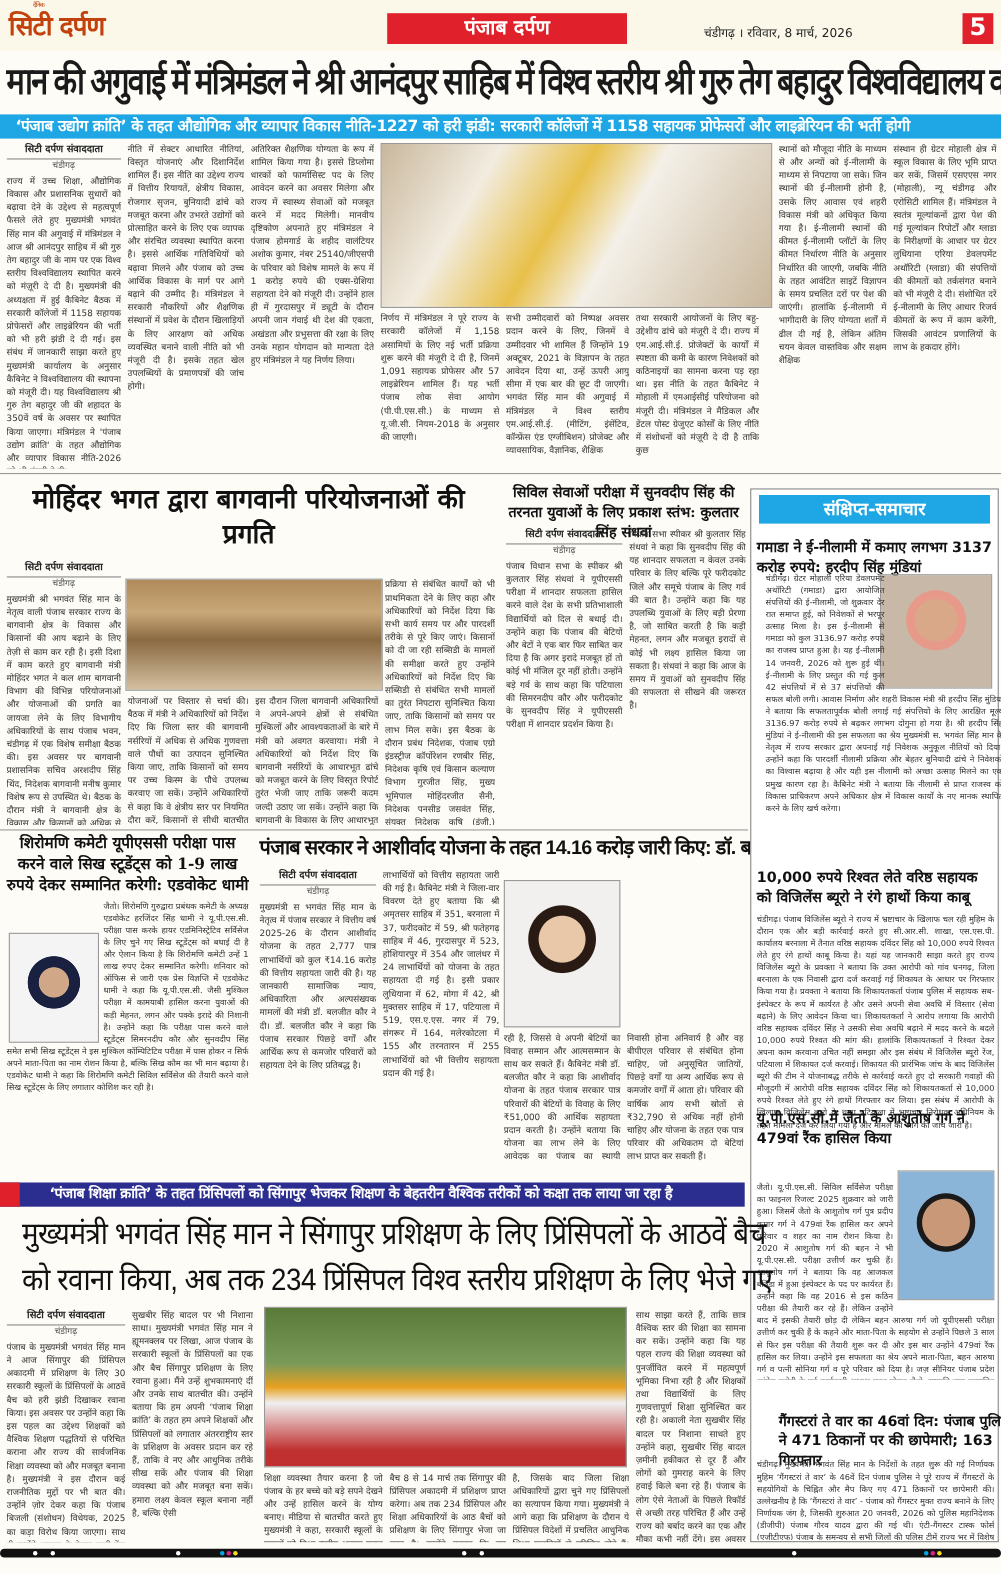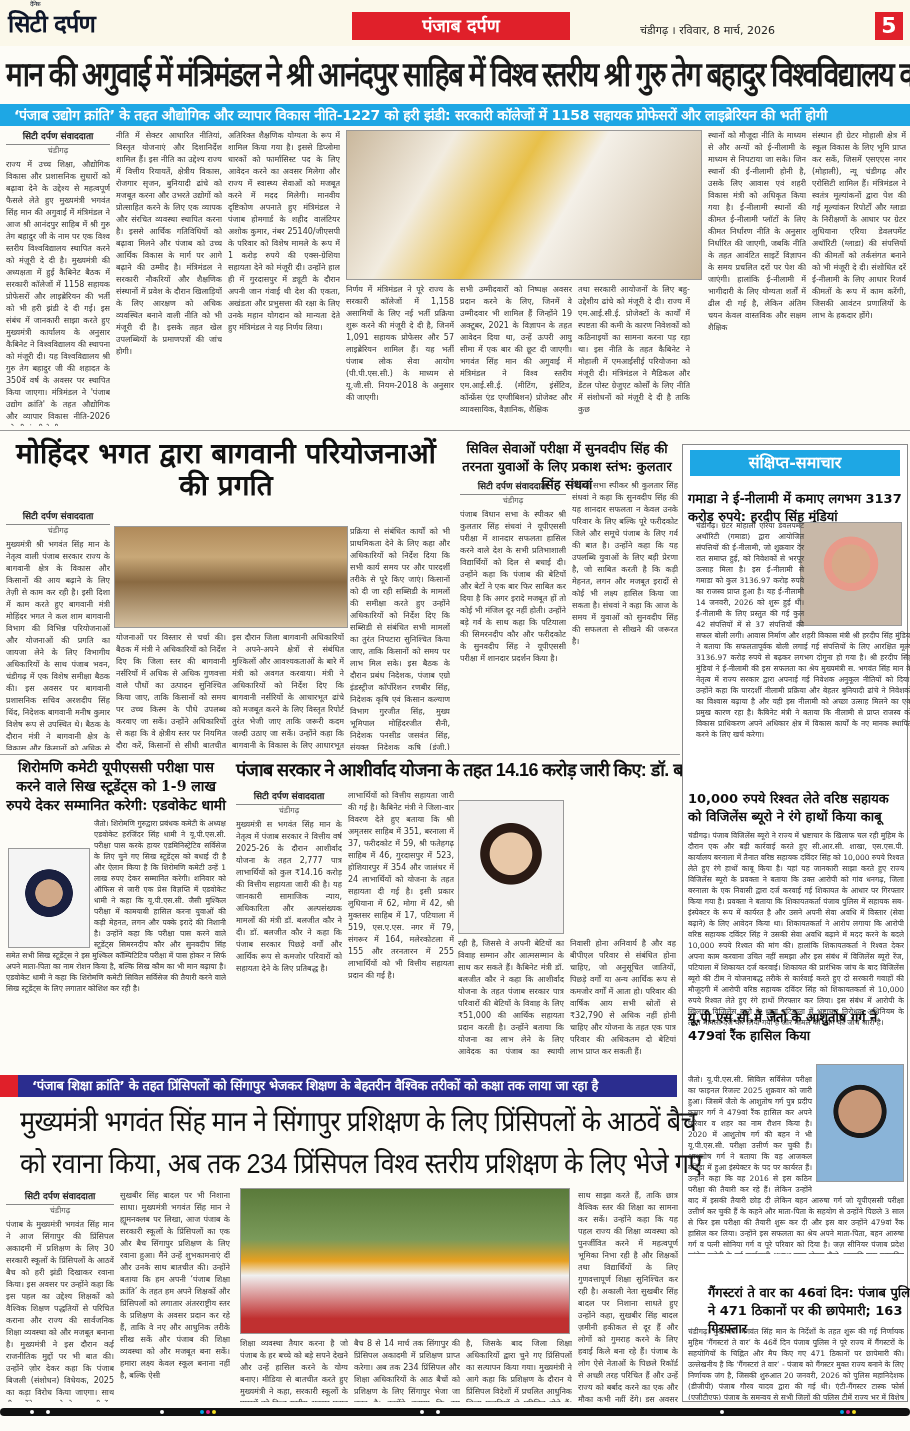--- a/index.html
+++ b/index.html
@@ -1,19 +1,19 @@
 <!DOCTYPE html>
 <html><head>
 <meta charset="utf-8">
 <style>
   *{box-sizing:border-box;margin:0;padding:0}
   body{width:910px;height:1431px;background:#fdfcf7;font-family:"DejaVu Sans",sans-serif;color:#1a1a1a;overflow:hidden;position:relative}
   .abs{position:absolute}
   .masthead{left:0;top:0;width:910px;height:46px;background:#fbf8ea}
-  .logo{left:8px;top:6px;font-family:"DejaVu Serif",serif;font-weight:bold;font-size:24px;color:#0f172a;letter-spacing:-1px}
+  .logo{left:8px;top:6px;font-family:"DejaVu Serif",serif;font-weight:bold;font-size:24px;color:#c2410c;letter-spacing:-1px}
   .logo small{position:absolute;left:22px;top:-6px;font-size:6px;font-weight:normal}
   .section-tag{left:352px;top:12px;width:218px;height:28px;background:#e0202a;color:#fff;font-weight:bold;font-size:18px;text-align:center;line-height:28px}
   .dateline{left:640px;top:22px;font-size:11px;color:#222}
   .pageno{left:875px;top:12px;width:28px;height:28px;background:#e0202a;color:#fff;font-weight:bold;font-size:22px;text-align:center;line-height:28px}
   .main-head{left:6px;top:47px;width:900px;font-family:"Liberation Sans",sans-serif;font-weight:bold;font-size:34px;line-height:54px;letter-spacing:-1.8px;transform:scaleX(.82);transform-origin:left;white-space:nowrap;width:1100px}
   .subbar{left:0;top:104px;width:910px;height:22px;background:#1ea7e4;color:#fff;font-weight:bold;font-size:14px;line-height:22px;padding-left:14px;white-space:nowrap;overflow:hidden;letter-spacing:-.3px}
   .col{font-size:8px;line-height:12px;text-align:justify;color:#333;overflow:hidden}
   .byline{font-weight:bold;font-size:9px;text-align:center;border-bottom:1px solid #888;padding-bottom:2px;color:#222}
   .place{font-size:8px;text-align:center;color:#555;margin-bottom:2px}
   .photo{background:linear-gradient(135deg,#8a6a4a,#d8c4a0 40%,#f0e6d0 60%,#9a8060);border:1px solid #999}
@@ -21,21 +21,21 @@
   .photo.meeting{background:linear-gradient(180deg,#b08a5a 0%,#c8a878 30%,#8a6a42 55%,#d4c0a0 100%)}
   .photo.portrait-f{background:radial-gradient(circle at 50% 40%,#e8c8a8 0 22%,#2a1a14 23% 32%,#f2f0ee 33%),#eee}
   .photo.portrait-m{background:radial-gradient(circle at 50% 40%,#d8a888 0 24%,#e89a8a 25% 34%,#c8b8a8 35%)}
   .photo.portrait-dhami{background:radial-gradient(circle at 50% 45%,#d0a888 0 20%,#1a2040 21% 35%,#f4f4f4 36%)}
   .photo.portrait-garg{background:radial-gradient(circle at 50% 40%,#c89878 0 26%,#1a1a1a 27% 32%,#8ab4d8 33%)}
   .photo.flagoff{background:linear-gradient(180deg,#5a7a3a 0%,#7a9a5a 35%,#e8a020 50%,#f0f0f0 60%,#c03030 90%)}
   .h2{font-family:"DejaVu Serif",serif;font-weight:bold;color:#111;text-align:center}
   .brief-box{left:682px;top:444px;width:226px;height:958px;border:1px solid #888;background:#fff}
   .brief-title{left:690px;top:450px;width:210px;height:26px;background:#1ea7e4;color:#fff;font-weight:bold;font-size:16px;text-align:center;line-height:26px}
   .brief-h{font-family:"DejaVu Sans",sans-serif;font-weight:bold;font-size:13px;line-height:18px;color:#111}
-  .bluebar{left:0;top:1075px;width:677px;height:22px;background:#2b2d8f;color:#fff;font-weight:bold;font-size:13px;line-height:22px;padding-left:32px;white-space:nowrap;overflow:hidden;letter-spacing:-.3px}
+  .bluebar{left:0;top:1075px;width:677px;height:22px;background:#2b2d8f;color:#fff;font-weight:bold;font-size:13px;line-height:22px;padding-left:45px;white-space:nowrap;overflow:hidden;letter-spacing:-.3px}
   .redtab{left:0;top:1075px;width:18px;height:22px;background:#e0202a}
   .bighead2{left:20px;font-family:"Liberation Sans",sans-serif;font-size:28px;line-height:44px;letter-spacing:-.5px;white-space:nowrap;color:#111}
   .footerbar{left:0;top:1408px;width:910px;height:8px;background:#111;border-radius:4px}
   .dot{position:absolute;top:1410px;width:4px;height:4px;border-radius:2px;background:#fff}
   .reg{position:absolute;top:1410px;width:4px;height:4px;border-radius:2px}
   .hrule{background:#999;height:1px}
 </style>
 </head>
 <body>
 
@@ -60,21 +60,21 @@
 <div class="abs col" style="left:228px;top:130px;width:112px;height:296px">अतिरिक्त शैक्षणिक योग्यता के रूप में शामिल किया गया है। इससे डिप्लोमा धारकों को फार्मासिस्ट पद के लिए आवेदन करने का अवसर मिलेगा और राज्य में स्वास्थ्य सेवाओं को मजबूत करने में मदद मिलेगी। मानवीय दृष्टिकोण अपनाते हुए मंत्रिमंडल ने पंजाब होमगार्ड के शहीद वालंटियर अशोक कुमार, नंबर 25140/जीएसपी के परिवार को विशेष मामले के रूप में 1 करोड़ रुपये की एक्स-ग्रेशिया सहायता देने को मंजूरी दी। उन्होंने हाल ही में गुरदासपुर में ड्यूटी के दौरान अपनी जान गंवाई थी देश की एकता, अखंडता और प्रभुसत्ता की रक्षा के लिए उनके महान योगदान को मान्यता देते हुए मंत्रिमंडल ने यह निर्णय लिया।</div>
 <div class="abs photo cabinet" style="left:346px;top:130px;width:356px;height:150px"></div>
 <div class="abs col" style="left:346px;top:284px;width:108px;height:142px">निर्णय में मंत्रिमंडल ने पूरे राज्य के सरकारी कॉलेजों में 1,158 असामियों के लिए नई भर्ती प्रक्रिया शुरू करने की मंजूरी दे दी है, जिनमें 1,091 सहायक प्रोफेसर और 57 लाइब्रेरियन शामिल हैं। यह भर्ती पंजाब लोक सेवा आयोग (पी.पी.एस.सी.) के माध्यम से यू.जी.सी. नियम-2018 के अनुसार की जाएगी।</div>
 <div class="abs col" style="left:460px;top:284px;width:112px;height:142px">सभी उम्मीदवारों को निष्पक्ष अवसर प्रदान करने के लिए, जिनमें वे उम्मीदवार भी शामिल हैं जिन्होंने 19 अक्टूबर, 2021 के विज्ञापन के तहत आवेदन दिया था, उन्हें ऊपरी आयु सीमा में एक बार की छूट दी जाएगी। भगवंत सिंह मान की अगुवाई में मंत्रिमंडल ने विश्व स्तरीय एम.आई.सी.ई. (मीटिंग, इंसेंटिव, कॉन्फ्रेंस एंड एग्जीबिशन) प्रोजेक्ट और व्यावसायिक, वैज्ञानिक, शैक्षिक</div>
 <div class="abs col" style="left:578px;top:284px;width:112px;height:142px">तथा सरकारी आयोजनों के लिए बहु-उद्देशीय ढांचे को मंजूरी दे दी। राज्य में एम.आई.सी.ई. प्रोजेक्टों के कार्यों में स्पष्टता की कमी के कारण निवेशकों को कठिनाइयों का सामना करना पड़ रहा था। इस नीति के तहत कैबिनेट ने मोहाली में एमआईसीई परियोजना को मंजूरी दी। मंत्रिमंडल ने मैडिकल और डेंटल पोस्ट ग्रेजुएट कोर्सों के लिए नीति में संशोधनों को मंज़ूरी दे दी है ताकि कुछ</div>
 <div class="abs col" style="left:708px;top:130px;width:98px;height:296px">स्थानों को मौजूदा नीति के माध्यम से और अन्यों को ई-नीलामी के माध्यम से निपटाया जा सके। जिन स्थानों की ई-नीलामी होनी है, उसके लिए आवास एवं शहरी विकास मंत्री को अधिकृत किया गया है। ई-नीलामी स्थानों की कीमत ई-नीलामी प्लॉटों के लिए कीमत निर्धारण नीति के अनुसार निर्धारित की जाएगी, जबकि नीति के तहत आवंटित साइटें विज्ञापन के समय प्रचलित दरों पर पेश की जाएंगी। हालांकि ई-नीलामी में भागीदारी के लिए योग्यता शर्तों में ढील दी गई है, लेकिन अंतिम चयन केवल वास्तविक और सक्षम शैक्षिक</div>
 <div class="abs col" style="left:812px;top:130px;width:94px;height:296px">संस्थान ही ग्रेटर मोहाली क्षेत्र में स्कूल विकास के लिए भूमि प्राप्त कर सकें, जिसमें एसएएस नगर (मोहाली), न्यू चंडीगढ़ और एरोसिटी शामिल हैं। मंत्रिमंडल ने स्वतंत्र मूल्यांकनों द्वारा पेश की गई मूल्यांकन रिपोर्टों और ग्लाडा के निरीक्षणों के आधार पर ग्रेटर लुधियाना एरिया डेवलपमेंट अथॉरिटी (ग्लाडा) की संपत्तियों की कीमतों को तर्कसंगत बनाने को भी मंजूरी दे दी। संशोधित दरें ई-नीलामी के लिए आधार रिजर्व कीमतों के रूप में काम करेंगी, जिसकी आवंटन प्रणालियों के लाभ के हकदार होंगे।</div>
 
 <div class="abs hrule" style="left:0;top:430px;width:910px"></div>
 
-<div class="abs h2" style="left:6px;top:438px;width:440px;font-size:28px;line-height:32px">
+<div class="abs h2" style="left:6px;top:438px;width:440px;font-size:24px;line-height:32px">
   <div>मोहिंदर भगत द्वारा बागवानी परियोजनाओं की प्रगति</div>
 </div>
 <div class="abs col" style="left:6px;top:510px;width:104px;height:240px">
   <div class="byline">सिटी दर्पण संवाददाता</div>
   <div class="place">चंडीगढ़</div>
   <div>मुख्यमंत्री श्री भगवंत सिंह मान के नेतृत्व वाली पंजाब सरकार राज्य के बागवानी क्षेत्र के विकास और किसानों की आय बढ़ाने के लिए तेज़ी से काम कर रही है। इसी दिशा में काम करते हुए बागवानी मंत्री मोहिंदर भगत ने कल शाम बागवानी विभाग की विभिन्न परियोजनाओं और योजनाओं की प्रगति का जायजा लेने के लिए विभागीय अधिकारियों के साथ पंजाब भवन, चंडीगढ़ में एक विशेष समीक्षा बैठक की। इस अवसर पर बागवानी प्रशासनिक सचिव अरशदीप सिंह थिंद, निदेशक बागवानी मनीष कुमार विशेष रूप से उपस्थित थे। बैठक के दौरान मंत्री ने बागवानी क्षेत्र के विकास और किसानों को अधिक से अधिक लाभ पहुंचाने के लिए चल रही</div>
 </div>
 <div class="abs photo meeting" style="left:114px;top:526px;width:234px;height:102px"></div>
 <div class="abs col" style="left:116px;top:632px;width:110px;height:118px">योजनाओं पर विस्तार से चर्चा की। बैठक में मंत्री ने अधिकारियों को निर्देश दिए कि जिला स्तर की बागवानी नर्सरियों में अधिक से अधिक गुणवत्ता वाले पौधों का उत्पादन सुनिश्चित किया जाए, ताकि किसानों को समय पर उच्च किस्म के पौधे उपलब्ध करवाए जा सकें। उन्होंने अधिकारियों से कहा कि वे क्षेत्रीय स्तर पर नियमित दौरा करें, किसानों से सीधी बातचीत करें और उनकी समस्याओं का तुरंत समाधान सुनिश्चित करें।</div>
 <div class="abs col" style="left:232px;top:632px;width:112px;height:118px">इस दौरान जिला बागवानी अधिकारियों ने अपने-अपने क्षेत्रों से संबंधित मुश्किलों और आवश्यकताओं के बारे में मंत्री को अवगत करवाया। मंत्री ने अधिकारियों को निर्देश दिए कि बागवानी नर्सरियों के आधारभूत ढांचे को मजबूत करने के लिए विस्तृत रिपोर्ट तुरंत भेजी जाए ताकि जरूरी कदम जल्दी उठाए जा सकें। उन्होंने कहा कि बागवानी के विकास के लिए आधारभूत ढांचे को और मजबूत किया जाएगा। मंत्री ने टेंडर</div>

